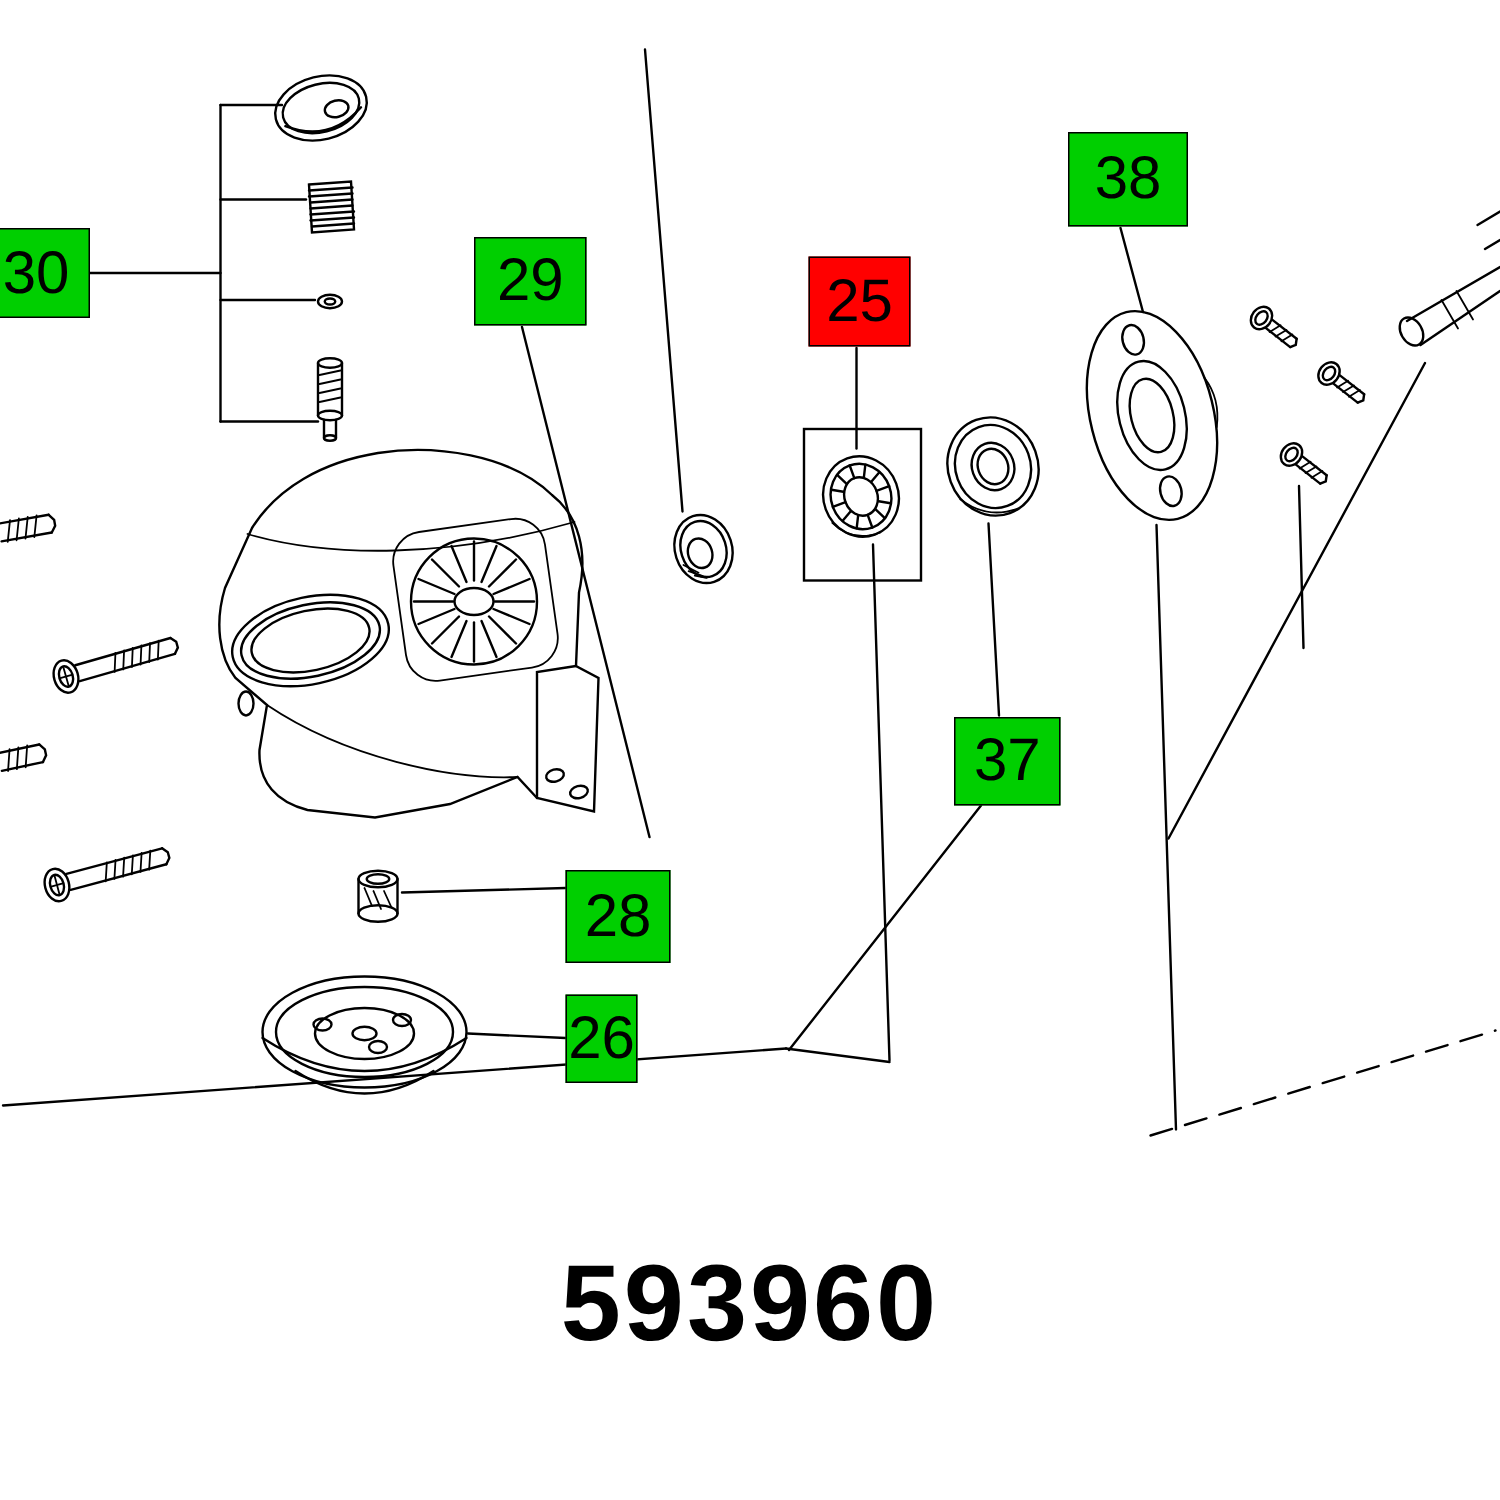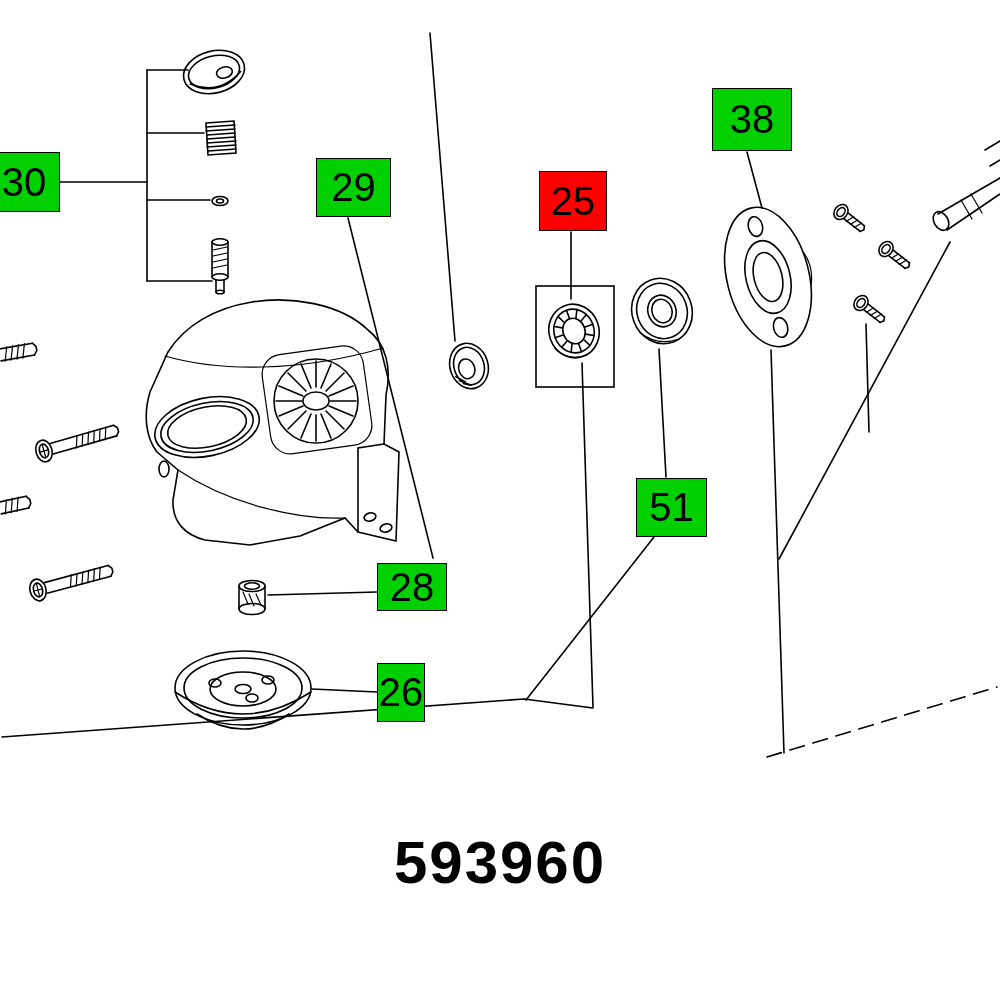--- a/index.html
+++ b/index.html
@@ -17,25 +17,25 @@
     cursor:pointer; user-select:none;
   }
   .label--green { background:#00CF00; }
   .label--red   { background:#FF0000; }
   #l30 { left:-12px; top:152px; width:72px; height:60px; }
   #l29 { left:316px; top:158px; width:75px; height:59px; }
   #l25 { left:539px; top:156px; width:68px; height:60px;margin-top:15px; }
   #l38 { left:712px; top:88px;  width:80px; height:63px; }
   #l39 { left:840px; top:433px; width:72px; height:58px; }
   #l37 { left:636px; top:478px; width:71px; height:59px; }
-  #l28 { left:377px; top:563px; width:70px; height:48px; }
+  #l28 { left:377px; top:580px; width:70px; height:62px; }
   #l26 { left:377px; top:663px; width:48px; height:59px; }
   #part-number {
     position:absolute; left:0; right:0; top:828px; text-align:center;
-    font-size:60px; font-weight:bold; color:#000; letter-spacing:2px;
+    font-size:72px; font-weight:bold; color:#000; letter-spacing:2px;
   }
 </style>
 </head>
 <body>
 
 <div id="stage">
 
   <svg id="lineart" width="1000" height="1000" viewBox="0 0 1000 1000">
 
     <g class="thin">
@@ -303,19 +303,19 @@
       <path d="M767,757 L997,687" stroke-dasharray="15 9"></path>
     </g>
 
     <rect x="536" y="286" width="78" height="101" stroke="#FF8A00" stroke-width="3" fill="none"></rect>
   </svg>
 
   <div id="l30" class="label label--green">30</div>
   <div id="l29" class="label label--green">29</div>
   <div id="l25" class="label label--red">25</div>
   <div id="l38" class="label label--green">38</div>
-  <div id="l37" class="label label--green">51</div>
+  <div id="l37" class="label label--green">37</div>
   <div id="l28" class="label label--green">28</div>
   <div id="l26" class="label label--green">26</div>
 
   <div id="part-number">593960</div>
 
 </div>
 
 </body></html>

